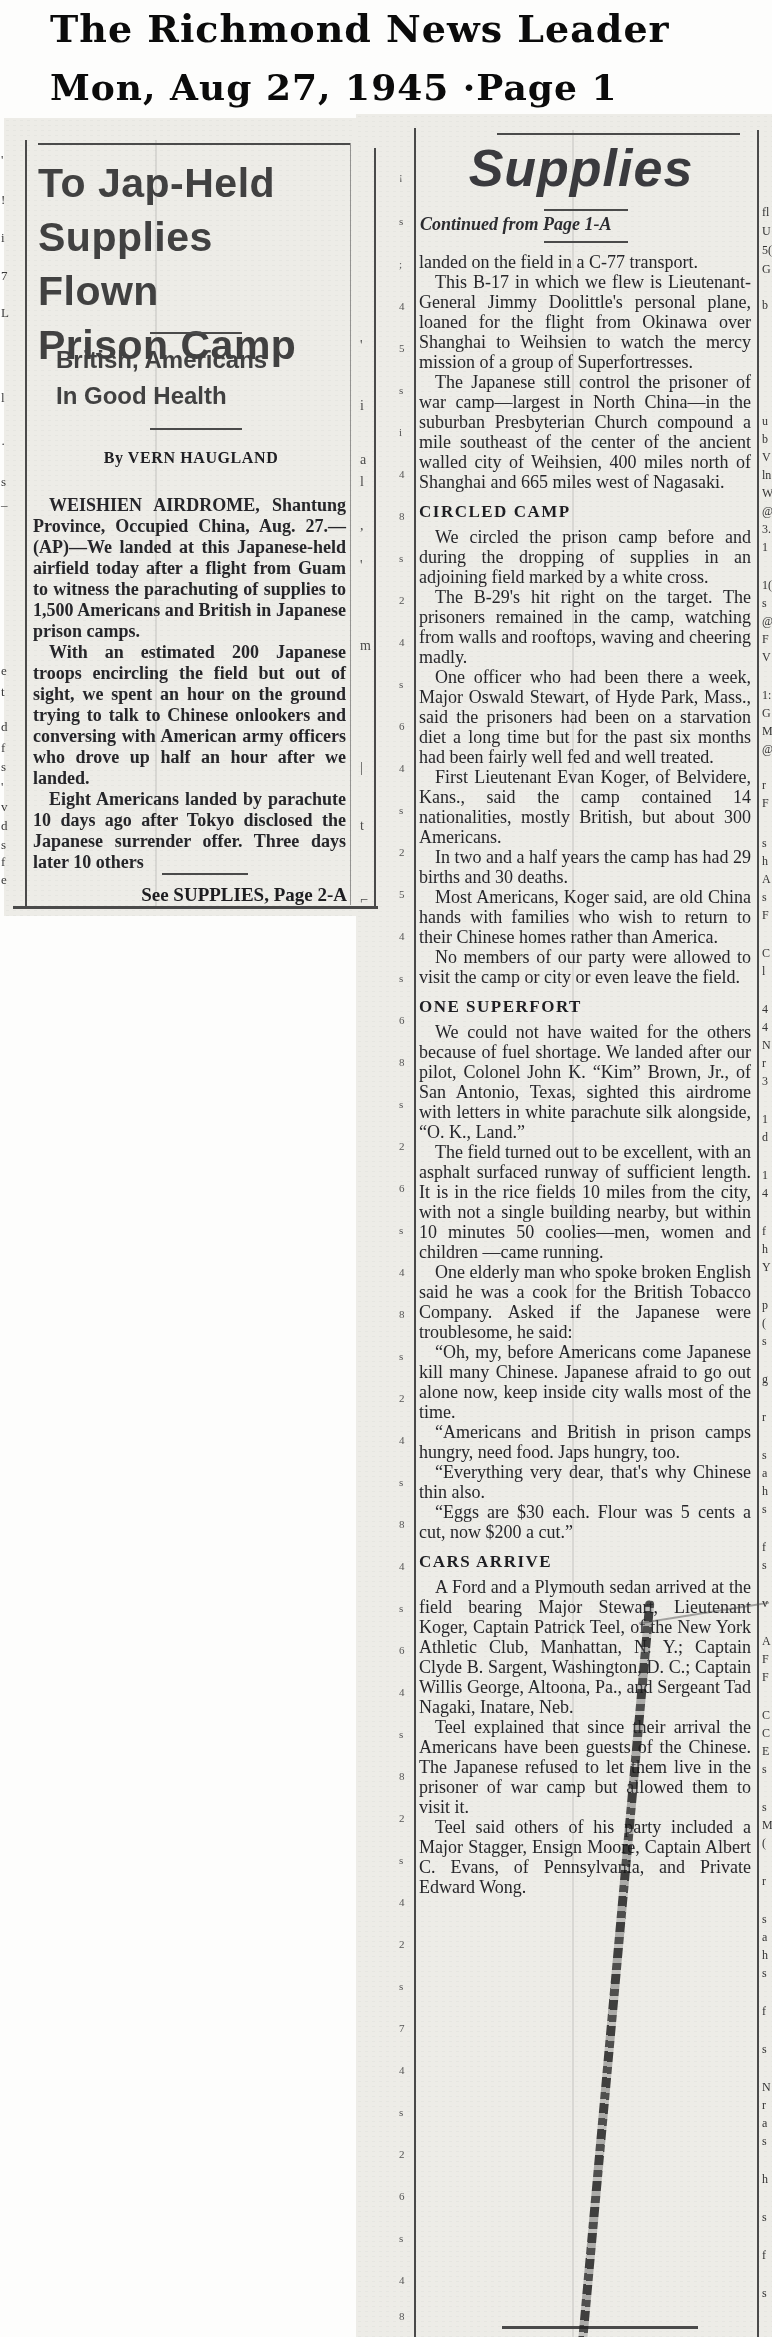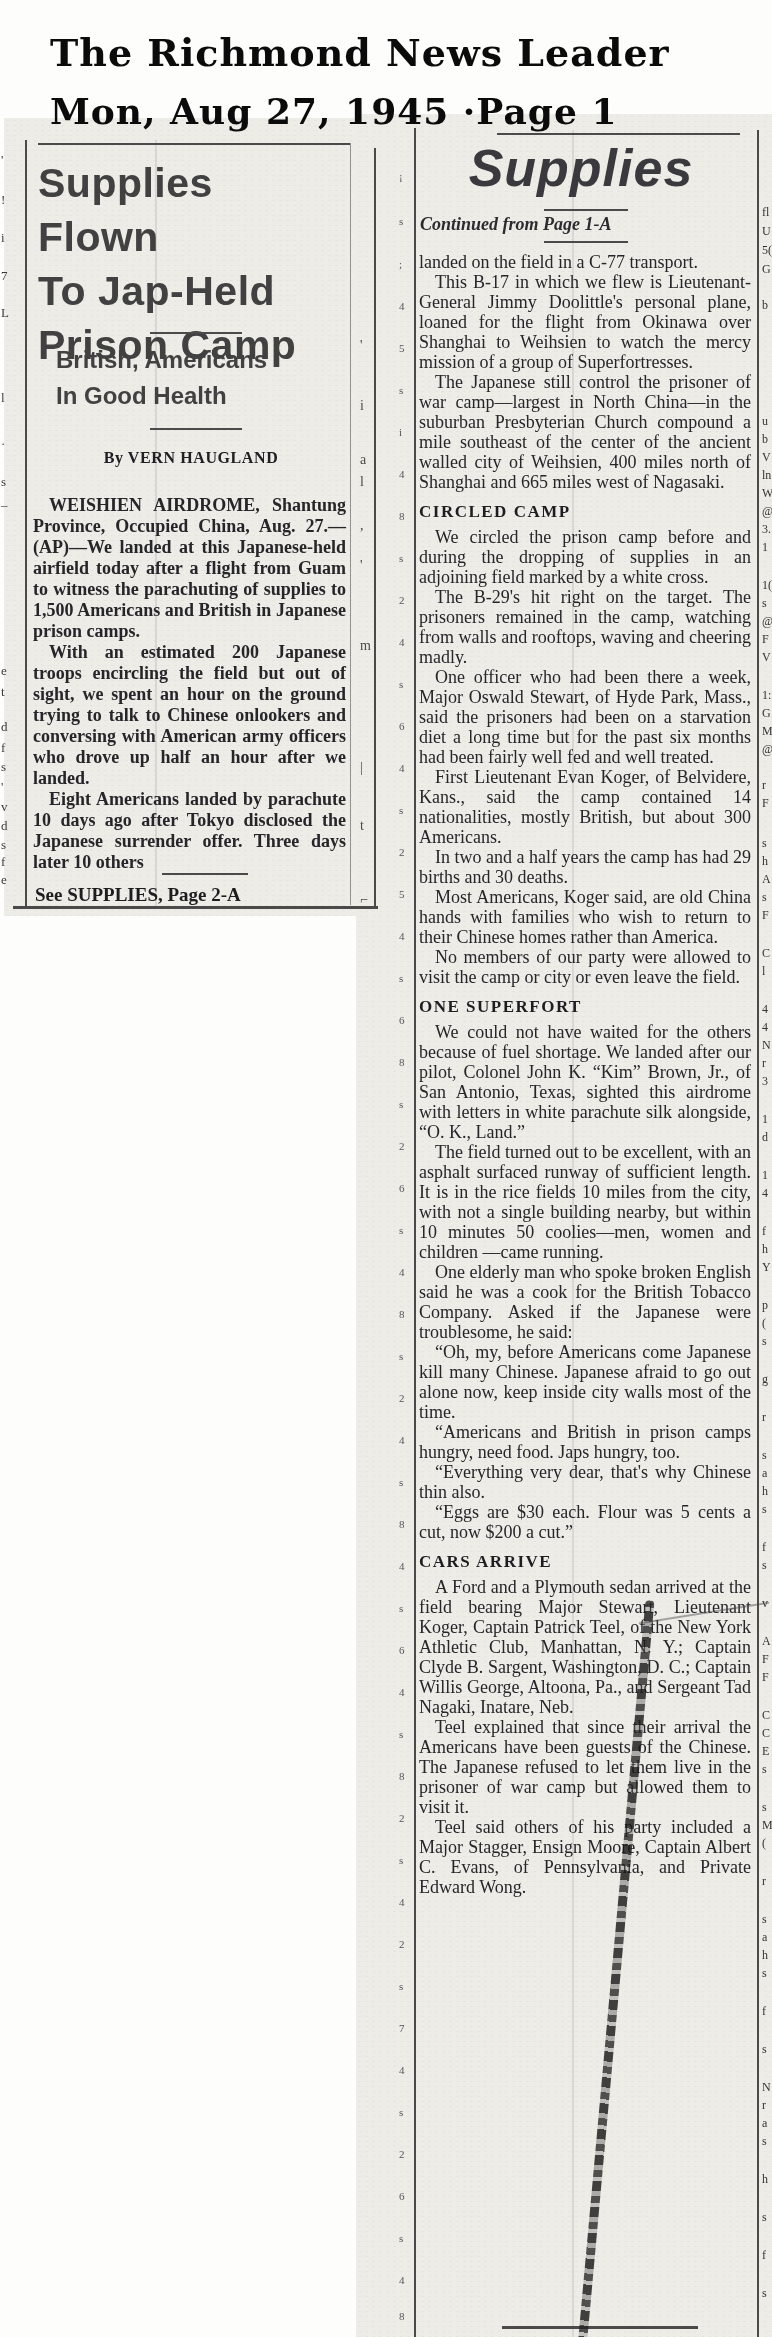--- a/index.html
+++ b/index.html
@@ -3,21 +3,21 @@
 <meta charset="utf-8">
 <style>
   :root{
     --paper:#edece7; --ink:#26262a; --hl:#414141; --rule:#4a4a4a; --pagebg:#fdfdfc;
   }
   html,body{margin:0;padding:0;background:#fff;}
   #page{position:relative;width:772px;height:2337px;background:var(--pagebg);overflow:hidden;
         font-family:"Liberation Serif","DejaVu Serif",serif;color:var(--ink);}
   
   .hdr{position:absolute;left:50px;color:#0b0b0b;font-family:"DejaVu Serif","Liberation Serif",serif;
-       font-weight:700;letter-spacing:1px;white-space:nowrap;margin-top:24px;}
+       font-weight:700;letter-spacing:1px;white-space:nowrap;}
   .hdr1{top:6px;font-size:38px;}
   .hdr2{top:66px;font-size:36px;}
   
   .paper{position:absolute;background:var(--paper);
          background-image:radial-gradient(rgba(0,0,0,0.028) 1px, transparent 1.3px);
          background-size:7px 5px;}
   .left-paper{left:4px;top:118px;width:376px;height:798px;}
   .right-paper{left:356px;top:114px;width:416px;height:2223px;}
   
   .vrule,.hrule{position:absolute;background:var(--rule);}
@@ -27,21 +27,21 @@
             font-family:"Liberation Sans","DejaVu Sans",sans-serif;font-weight:700;
             font-size:41px;line-height:54px;color:var(--hl);letter-spacing:0.5px;}
   .subhead{position:absolute;left:56px;top:342px;width:290px;
            font-family:"Liberation Sans","DejaVu Sans",sans-serif;font-weight:700;
            font-size:24px;line-height:36px;color:var(--hl);}
   .byline{position:absolute;left:35px;top:449px;width:312px;text-align:center;
           font-weight:700;font-size:16px;letter-spacing:0.6px;color:#202024;}
   .left-body{position:absolute;left:33px;top:495px;width:313px;font-size:18px;line-height:21px;
              text-align:justify;font-weight:bold;}
   .body-p{margin:0;text-indent:16px;}
-  .jump{position:absolute;left:35px;top:884px;width:312px;text-align:left;
+  .jump{position:absolute;left:35px;top:884px;width:312px;text-align:right;
         font-weight:700;font-size:19px;color:#1d1d20;}
   
   .col-title{position:absolute;left:416px;top:138px;width:330px;text-align:center;
              font-family:"Liberation Sans","DejaVu Sans",sans-serif;font-weight:700;font-style:italic;
              font-size:52px;color:#3a3a3e;letter-spacing:1px;}
   .continued{position:absolute;left:420px;top:214px;width:330px;text-align:left;
              font-weight:700;font-style:italic;font-size:18px;color:#2c2c30;}
   .right-body{position:absolute;left:419px;top:252px;width:332px;height:2072px;overflow:hidden;
               font-size:18px;line-height:20px;text-align:justify;}
   .right-body .body-p{text-indent:16px;}
@@ -78,22 +78,22 @@
   <div class="vrule" style="left:350px;top:143px;width:1px;height:762px;opacity:.55;"></div>
   <div class="hrule" style="left:38px;top:143px;width:312px;height:2px;"></div>
   <div class="hrule" style="left:13px;top:906px;width:365px;height:3px;"></div>
 
   <div class="vrule" style="left:374px;top:148px;width:2px;height:759px;"></div>
   <div class="vrule" style="left:414px;top:128px;width:2px;height:2209px;"></div>
   <div class="vrule" style="left:757px;top:130px;width:2px;height:2207px;"></div>
   <div class="hrule" style="left:497px;top:133px;width:243px;height:2px;"></div>
 
   <div class="headline">
+    <div>To Jap-Held</div>
     <div>Supplies Flown</div>
-    <div>To Jap-Held</div>
     <div>Prison Camp</div>
   </div>
   <div class="hrule" style="left:150px;top:332px;width:92px;height:2px;"></div>
   <div class="subhead">
     <div>British, Americans</div>
     <div>In Good Health</div>
   </div>
   <div class="hrule" style="left:150px;top:428px;width:92px;height:2px;"></div>
   <div class="byline">By VERN HAUGLAND</div>
   <div class="left-body">

